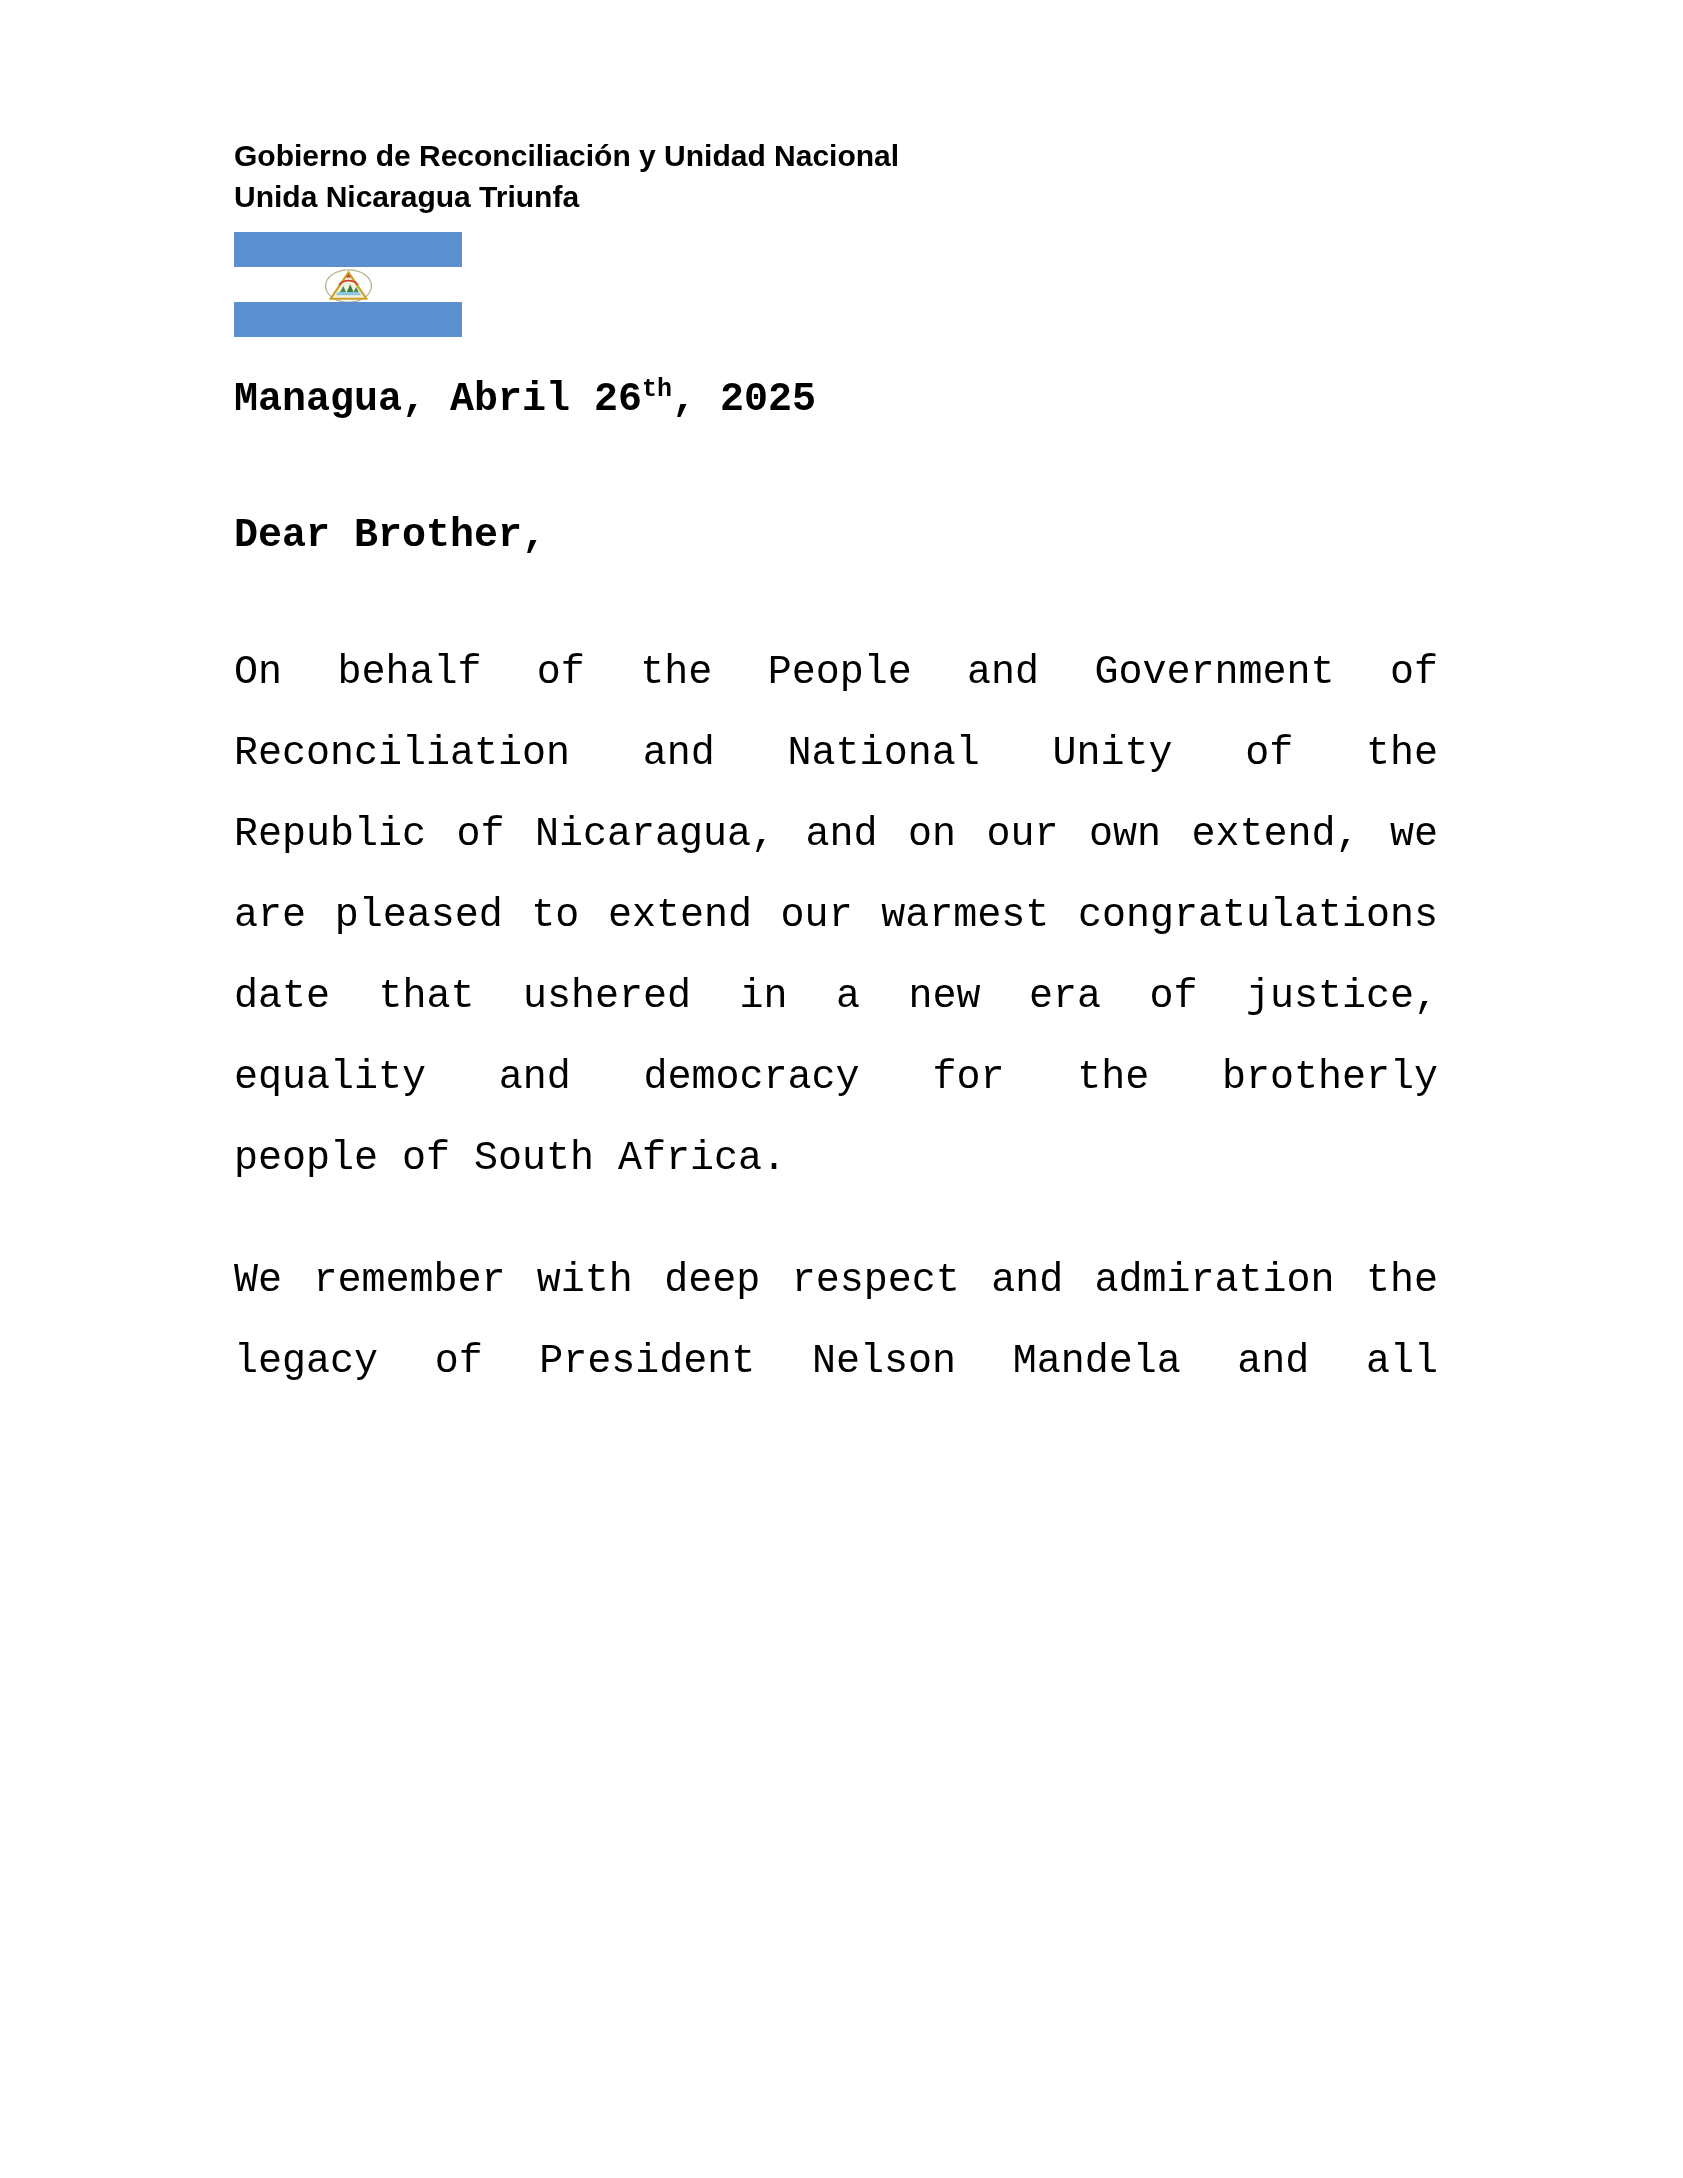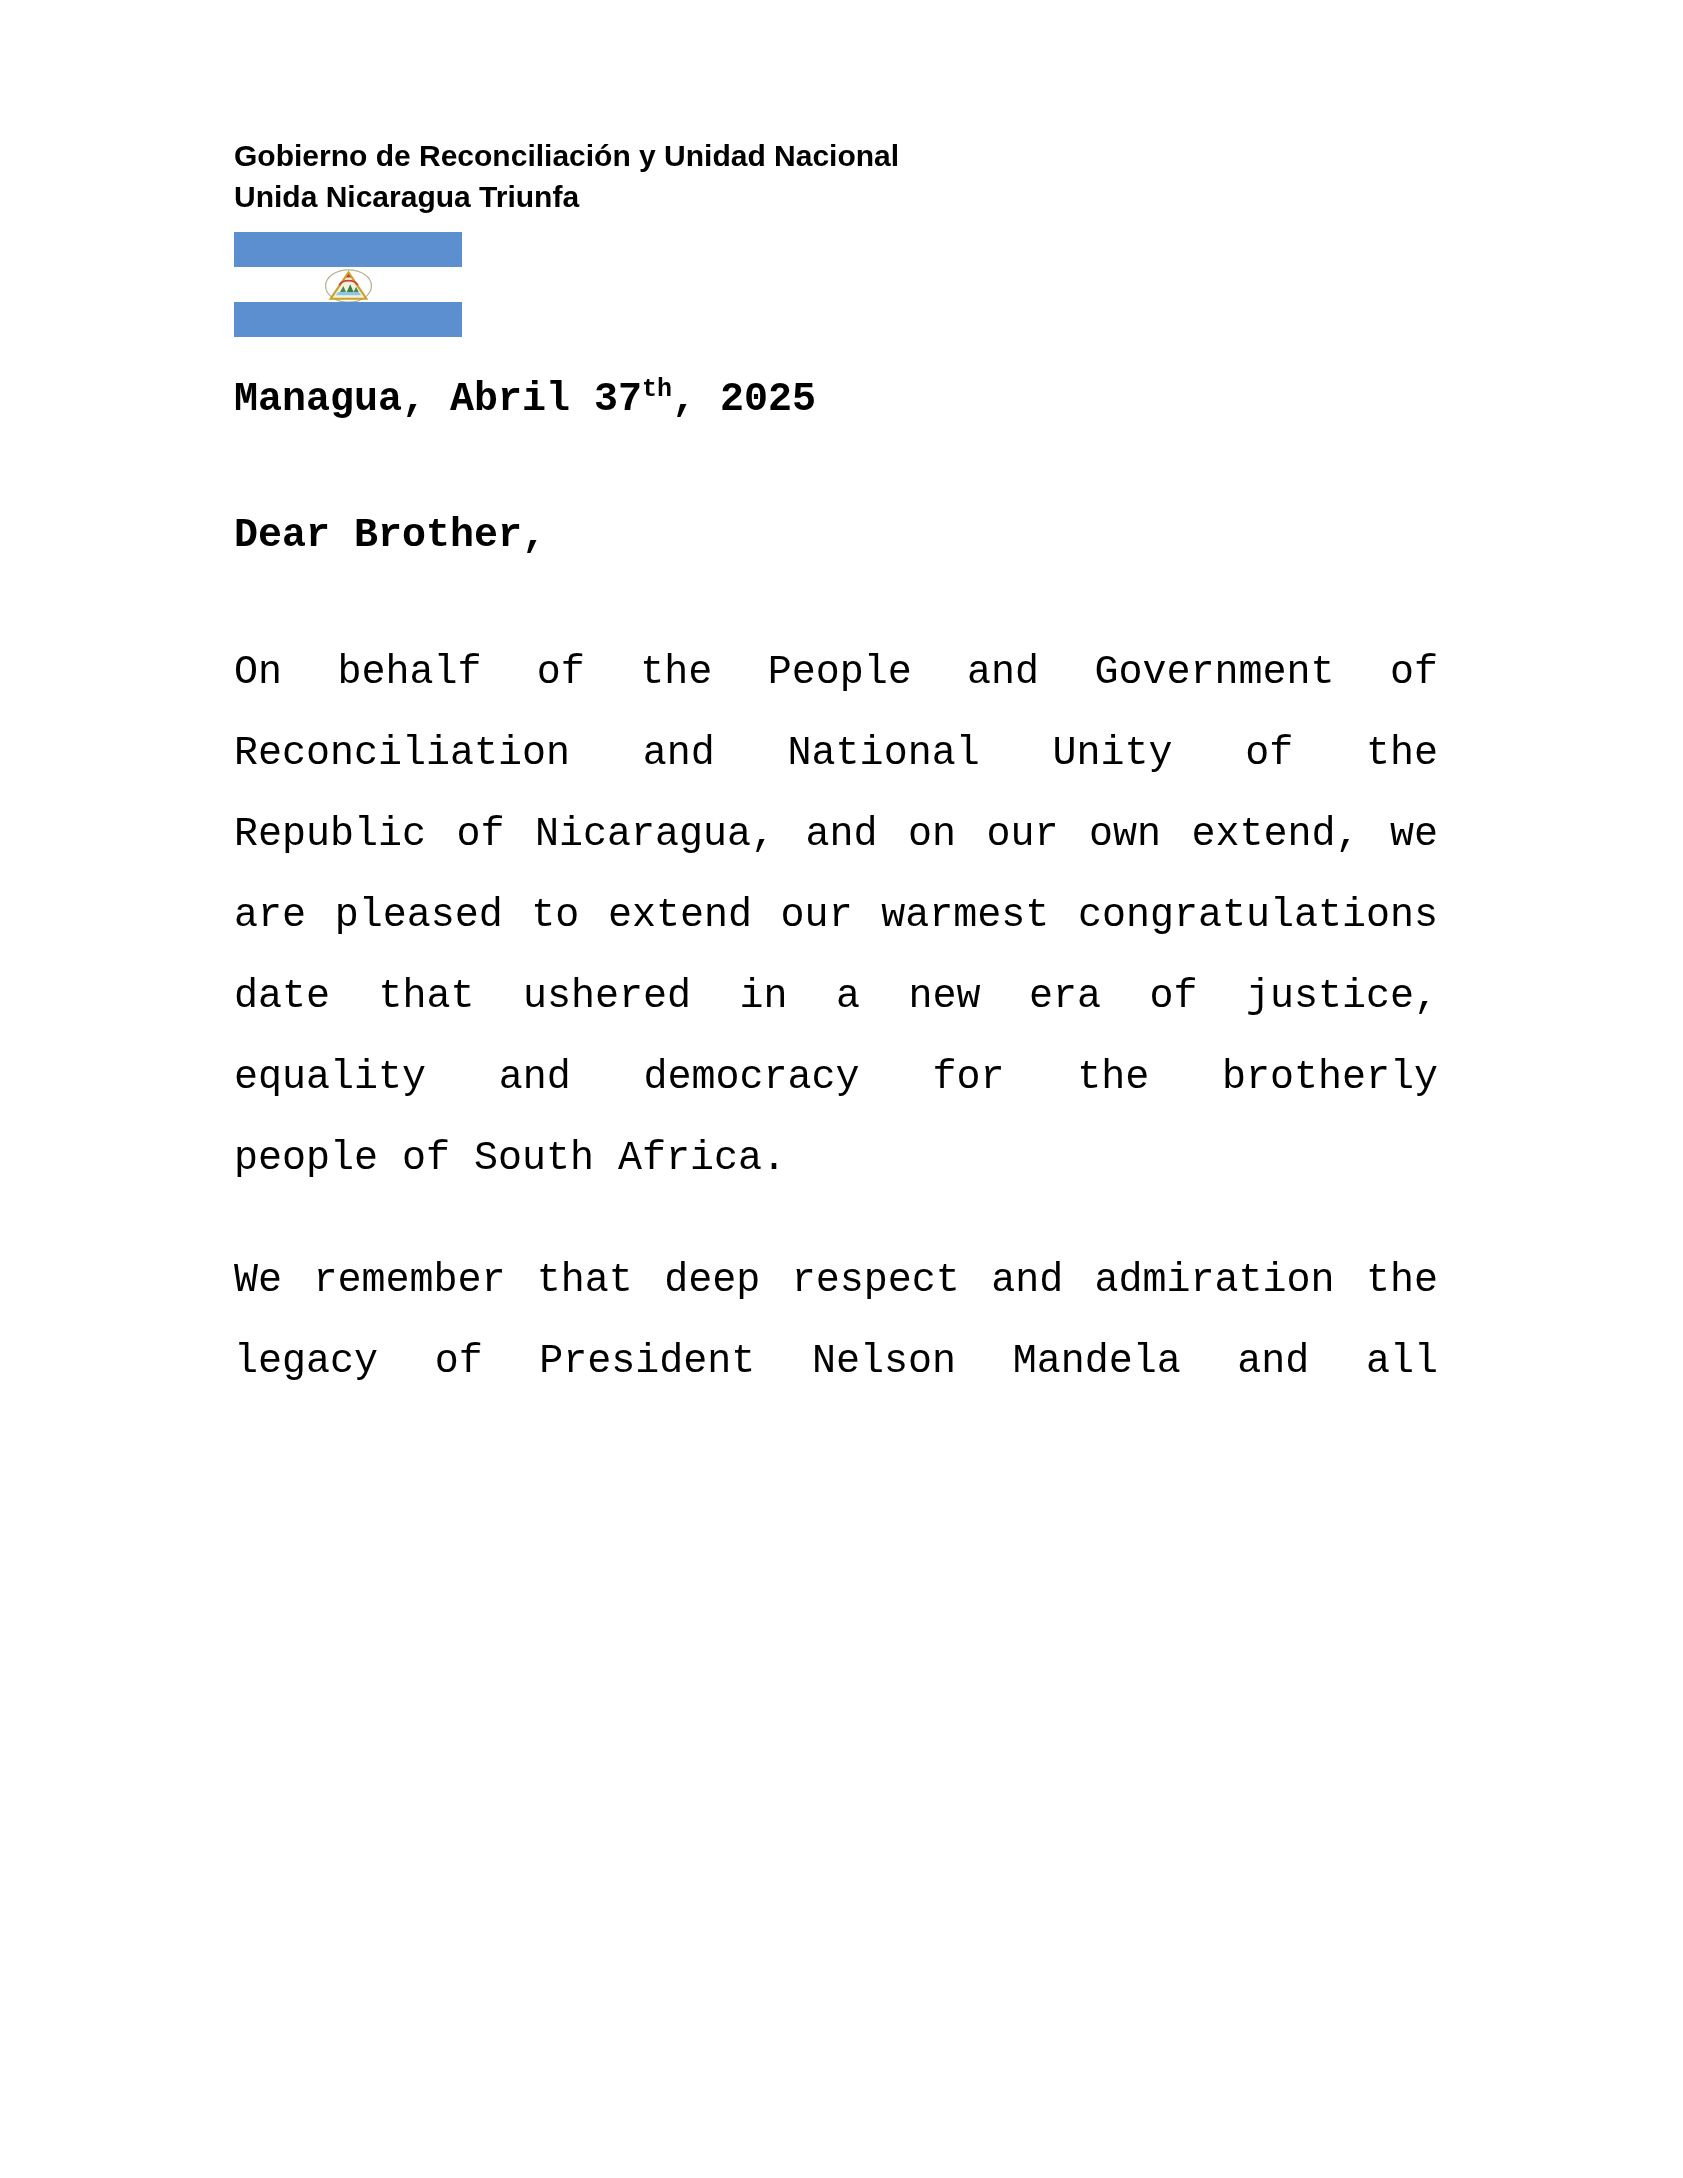--- a/index.html
+++ b/index.html
@@ -117,35 +117,35 @@
           <path d="M20,29 l4,-7 3,7 z" fill="#4a8a52"></path>
           <path d="M28,29 l4,-9 4,9 z" fill="#3a7d44"></path>
           <path d="M36,29 l3,-6 3,6 z" fill="#4a8a52"></path>
           <path d="M19,21 a12,9 0 0 1 22,0" stroke="#cc4433" stroke-width="2" fill="none"></path>
           <path d="M27,12 l3,-4 3,4 z" fill="#cc3333"></path>
         </svg>
       </div>
       <div class="stripe blue"></div>
     </div>
 
-    <div class="date"><span>Managua, Abril 37</span><sup>th</sup><span>, 2025</span></div>
+    <div class="date"><span>Managua, Abril 26</span><sup>th</sup><span>, 2025</span></div>
 
 
     <div class="salutation">Dear Brother,</div>
 
     <div class="para">
       <div class="pline just">On behalf of the People and Government of</div>
       <div class="pline just">Reconciliation and National Unity of the</div>
       <div class="pline just">Republic of Nicaragua, and on our own extend, we</div>
       <div class="pline just">are pleased to extend our warmest congratulations</div>
       <div class="pline just">date that ushered in a new era of justice,</div>
       <div class="pline just">equality and democracy for the brotherly</div>
       <div class="pline">people of South Africa.</div>
     </div>
 
     <div class="para p2">
-      <div class="pline just">We remember that deep respect and admiration the</div>
+      <div class="pline just">We remember with deep respect and admiration the</div>
       <div class="pline just">legacy of President Nelson Mandela and all</div>
     </div>
 
   </div>
 </div>
 
 
 </body></html>

